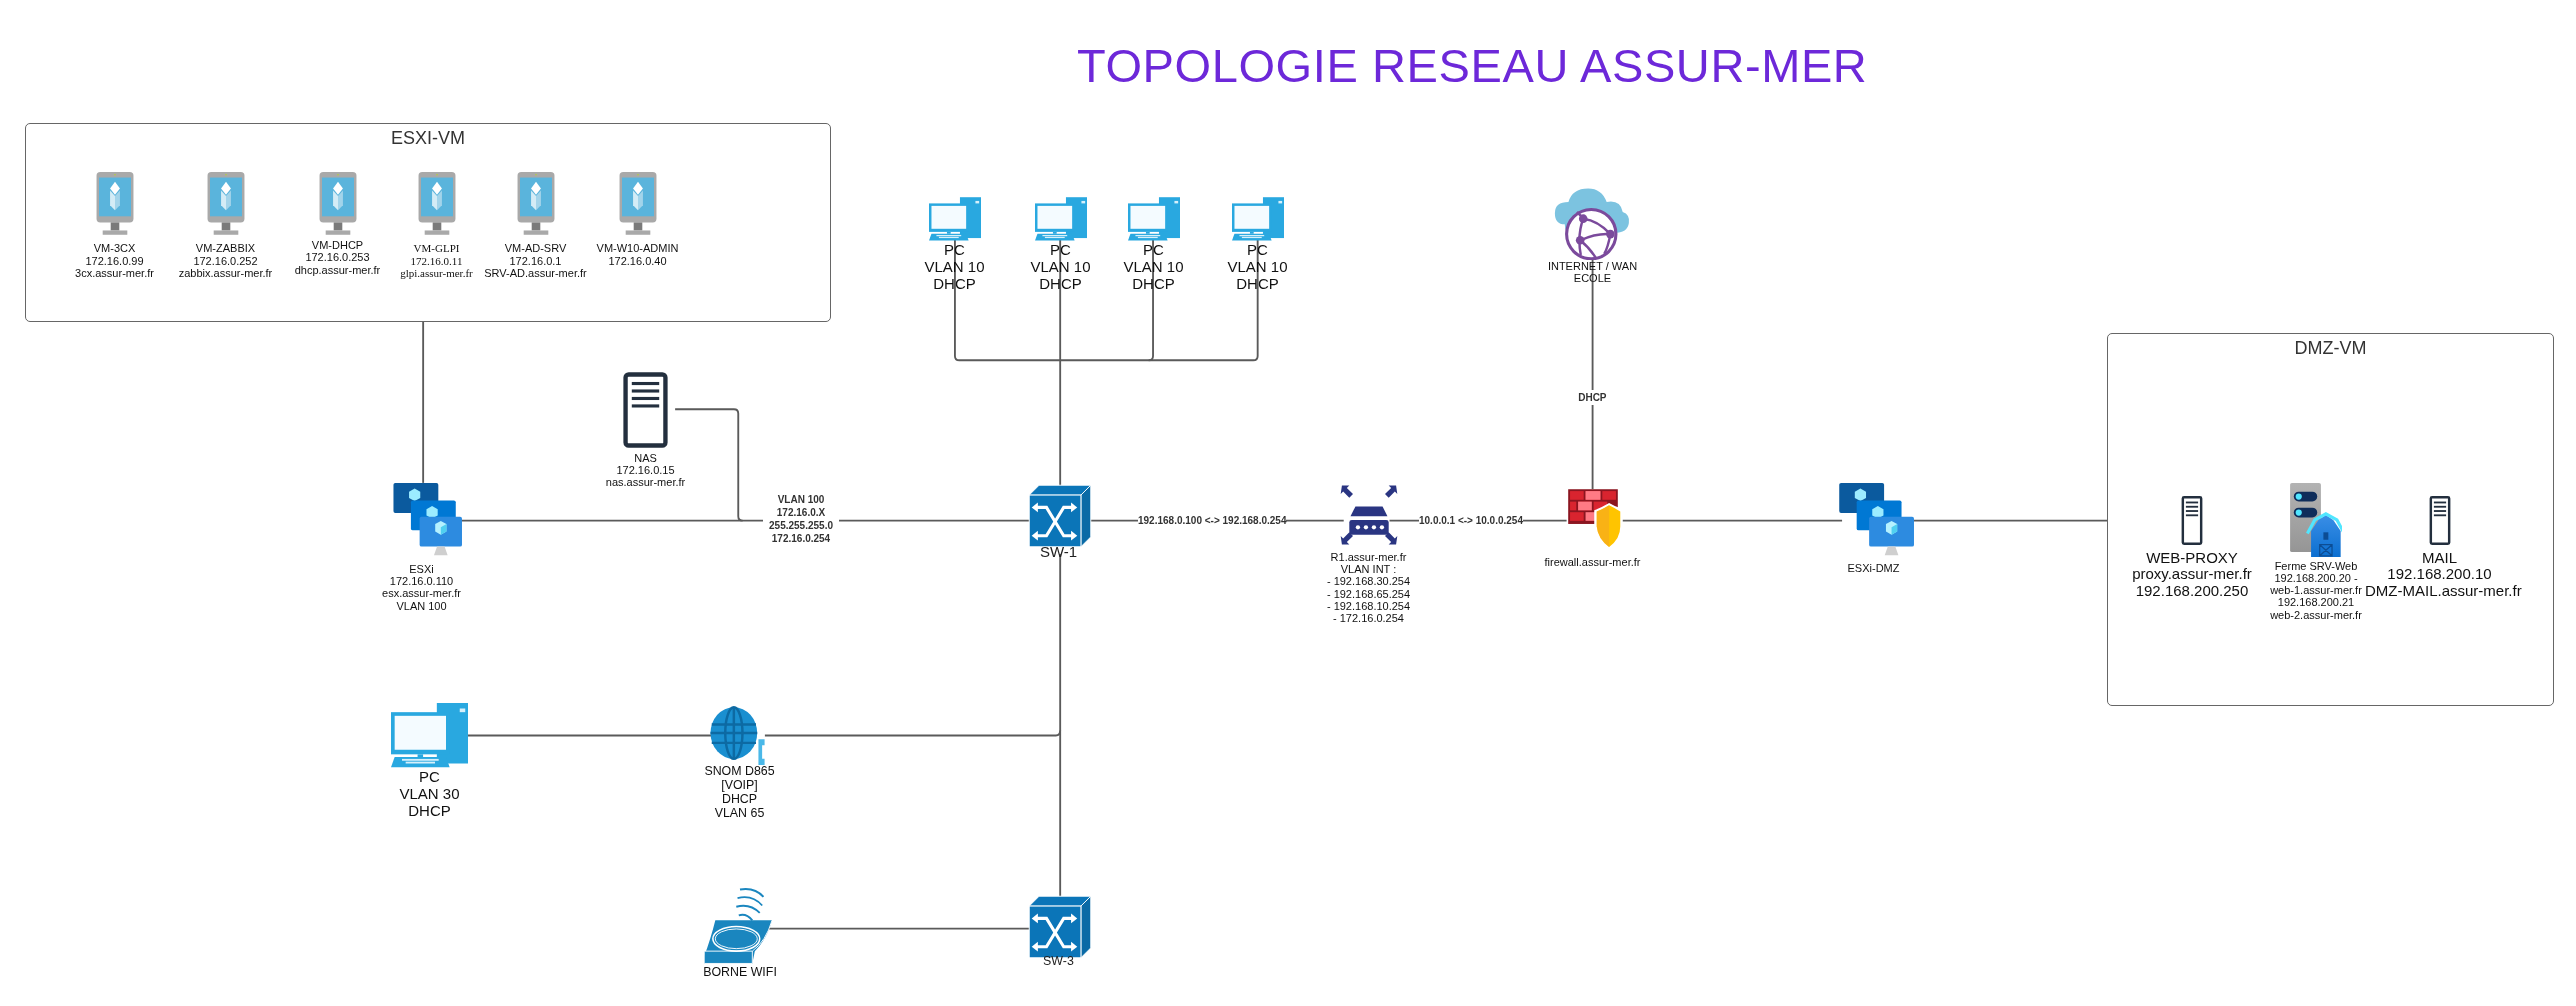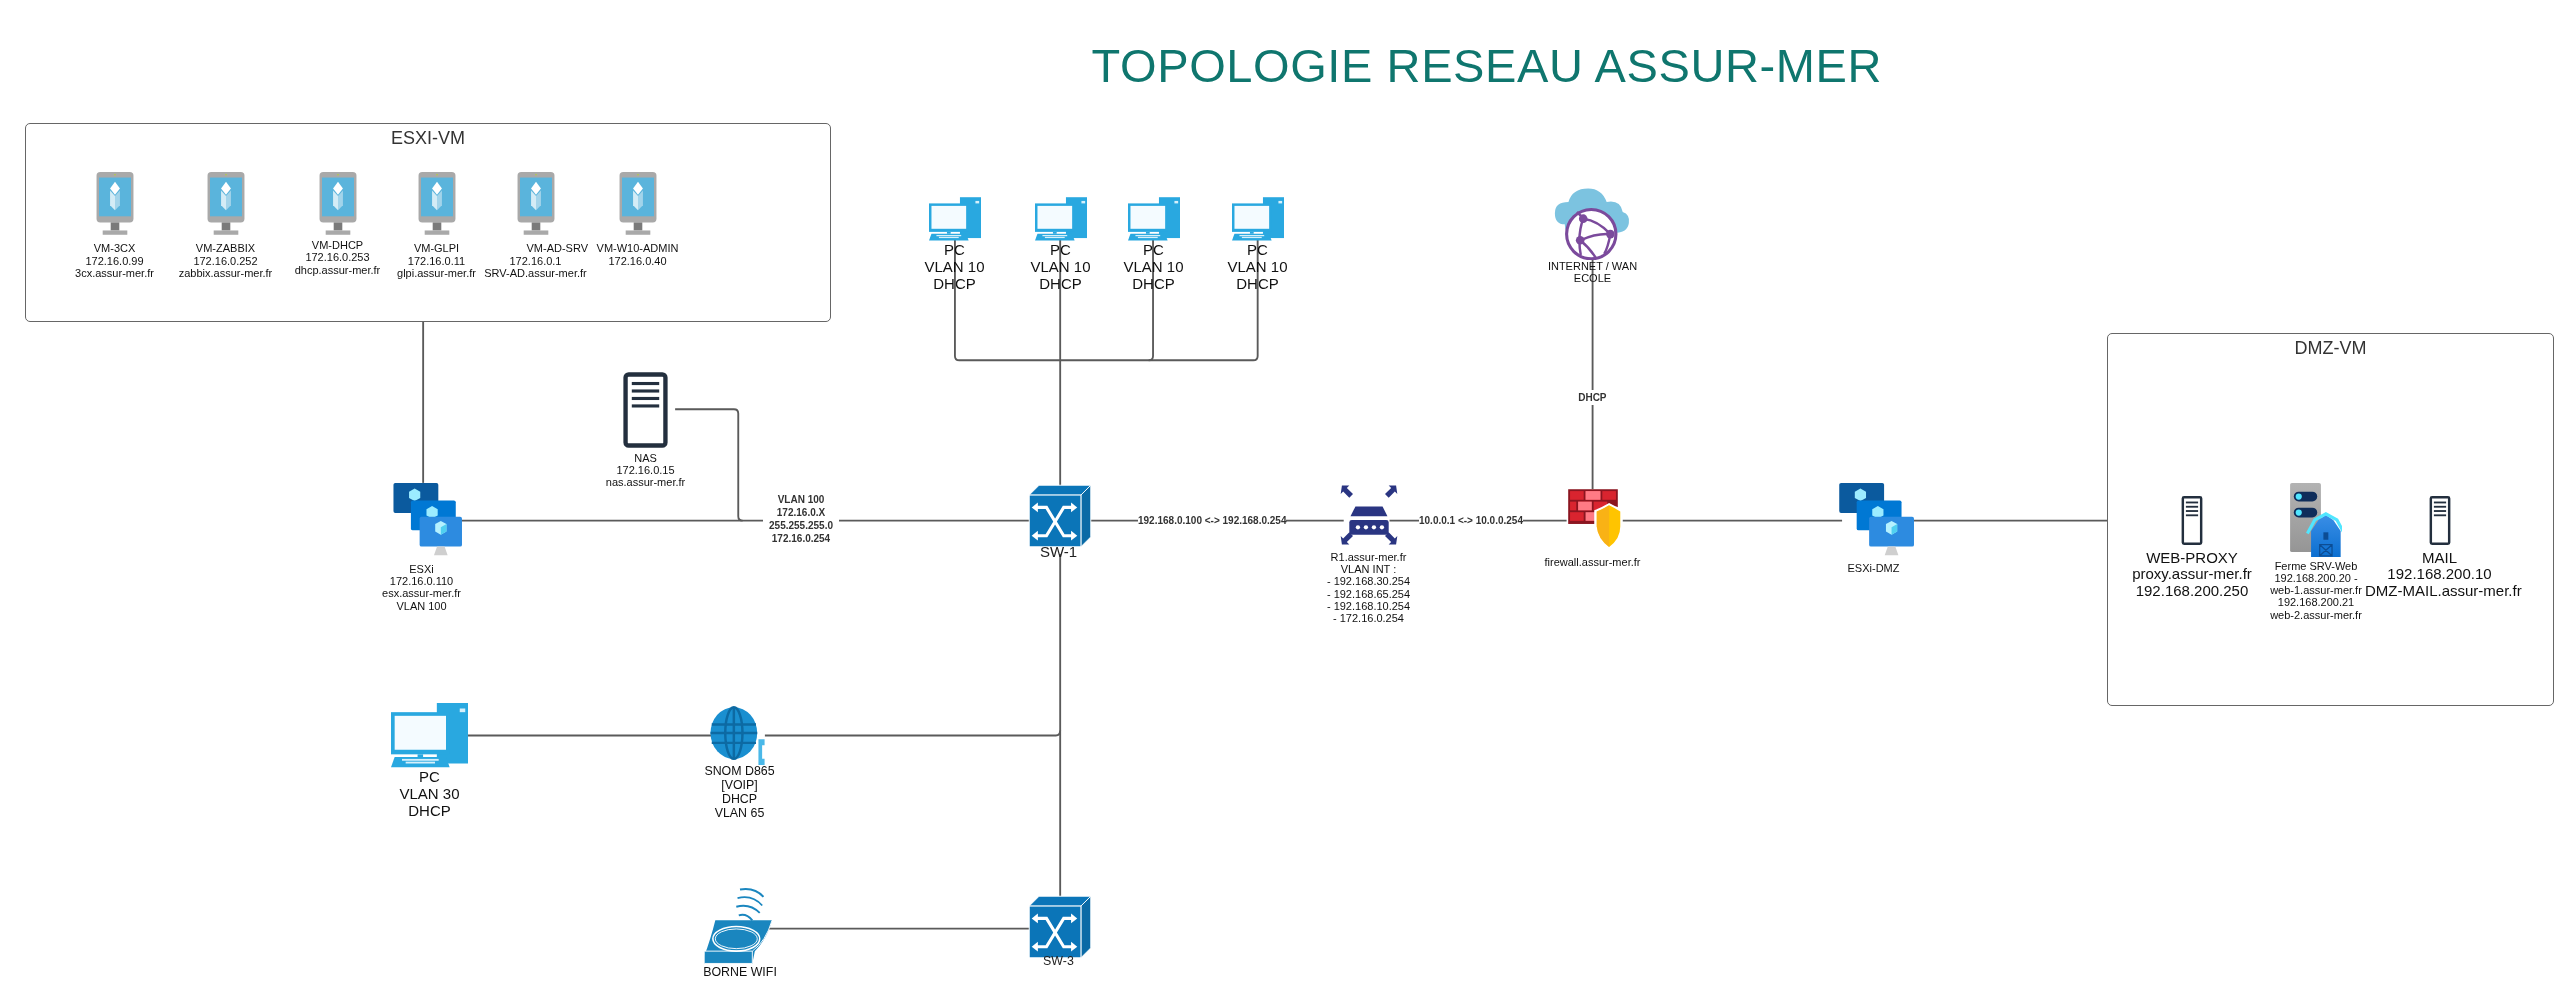--- a/index.html
+++ b/index.html
@@ -1,20 +1,20 @@
 <!DOCTYPE html>
 <html style="font-size:10px"><head>
 <meta charset="utf-8">
 <style>
   html, body { margin: 0; padding: 0; background: #ffffff; }
   body { width: 2576px; height: 1006px; position: relative; overflow: hidden;
          font-family: "Liberation Sans", sans-serif; color: #222; }
   svg.wires { position: absolute; left: 0; top: 0; }
-  .title { position: absolute; left: 1077px; top: 38px; width: 805px; text-align: right;
-           font-size: 47px; color: #0f766e; letter-spacing: 0.6px; }
+  .title { position: absolute; left: 1077px; top: 38px; width: 805px; text-align: left;
+           font-size: 47px; color: #6d28d9; letter-spacing: 0.6px; }
   .group { position: absolute; border: 1.9px solid #666; border-radius: 5px; box-sizing: border-box; background: #fff; }
   .group-label { position: absolute; left: 0; right: 0; top: 3.7px; text-align: center; font-size: 18px; color: #333; }
   .node { position: absolute; text-align: center; }
   .node svg { display: block; margin: 0 auto; }
   .lbl { display: block; white-space: nowrap; line-height: 1.12; color: #111; } .s18 { font-size: 11px; } .s20 { font-size: 12.4px; } .s24 { font-size: 15px; }
   .edge-lbl { position: absolute; font-size: 10px; font-weight: bold; color: #333; background: #fff;
               white-space: nowrap; text-align: center; line-height: 1.3; }
   .over { position: absolute; text-align: center; white-space: nowrap; line-height: 1.1; color: #222; }
 </style>
 </head>
@@ -85,21 +85,21 @@
       <polygon points="32,16 40,27 32,37 24,27" fill="#ffffff"></polygon>
       <polygon points="24,30 32,39 32,62 24,54" fill="#d4ecf6"></polygon>
       <polygon points="40,30 32,39 32,62 40,54" fill="#a3d4ea"></polygon>
       <rect x="25" y="82" width="14" height="13" fill="#7a7a7a"></rect>
       <rect x="12" y="95" width="40" height="7" fill="#a9a9a9"></rect>
     </svg>
     <span class="lbl s18" style="margin-top: 3px;">VM-DHCP</span>
     <span class="lbl s18">172.16.0.253</span>
     <span class="lbl s18">dhcp.assur-mer.fr</span>
   </div>
-    <div class="node" style="width: 105px; left: 384px; top: 172px;">
+    <div class="node" style="width: 105px; left: 384px; top: 172px; font-family: Liberation Serif, serif;">
     <svg width="40" height="64" viewBox="0 0 64 104">
       <rect x="2" y="0" width="60" height="82" rx="6" fill="#a9a9a9"></rect>
       <rect x="6" y="9" width="52" height="63" fill="#5ab4dc"></rect>
       <circle cx="32" cy="4.5" r="1.3" fill="#b5d334"></circle>
       <polygon points="32,16 40,27 32,37 24,27" fill="#ffffff"></polygon>
       <polygon points="24,30 32,39 32,62 24,54" fill="#d4ecf6"></polygon>
       <polygon points="40,30 32,39 32,62 40,54" fill="#a3d4ea"></polygon>
       <rect x="25" y="82" width="14" height="13" fill="#7a7a7a"></rect>
       <rect x="12" y="95" width="40" height="7" fill="#a9a9a9"></rect>
     </svg>
@@ -111,21 +111,21 @@
     <svg width="40" height="64" viewBox="0 0 64 104">
       <rect x="2" y="0" width="60" height="82" rx="6" fill="#a9a9a9"></rect>
       <rect x="6" y="9" width="52" height="63" fill="#5ab4dc"></rect>
       <circle cx="32" cy="4.5" r="1.3" fill="#b5d334"></circle>
       <polygon points="32,16 40,27 32,37 24,27" fill="#ffffff"></polygon>
       <polygon points="24,30 32,39 32,62 24,54" fill="#d4ecf6"></polygon>
       <polygon points="40,30 32,39 32,62 40,54" fill="#a3d4ea"></polygon>
       <rect x="25" y="82" width="14" height="13" fill="#7a7a7a"></rect>
       <rect x="12" y="95" width="40" height="7" fill="#a9a9a9"></rect>
     </svg>
-    <span class="lbl s18" style="margin-top: 6.2px; text-align: right;">VM-AD-SRV</span>
+    <span class="lbl s18" style="margin-top: 6.2px;">VM-AD-SRV</span>
     <span class="lbl s18">172.16.0.1</span>
     <span class="lbl s18">SRV-AD.assur-mer.fr</span>
   </div>
     <div class="node" style="width: 105px; left: 585px; top: 172px;">
     <svg width="40" height="64" viewBox="0 0 64 104">
       <rect x="2" y="0" width="60" height="82" rx="6" fill="#a9a9a9"></rect>
       <rect x="6" y="9" width="52" height="63" fill="#5ab4dc"></rect>
       <circle cx="32" cy="4.5" r="1.3" fill="#b5d334"></circle>
       <polygon points="32,16 40,27 32,37 24,27" fill="#ffffff"></polygon>
       <polygon points="24,30 32,39 32,62 24,54" fill="#d4ecf6"></polygon>

